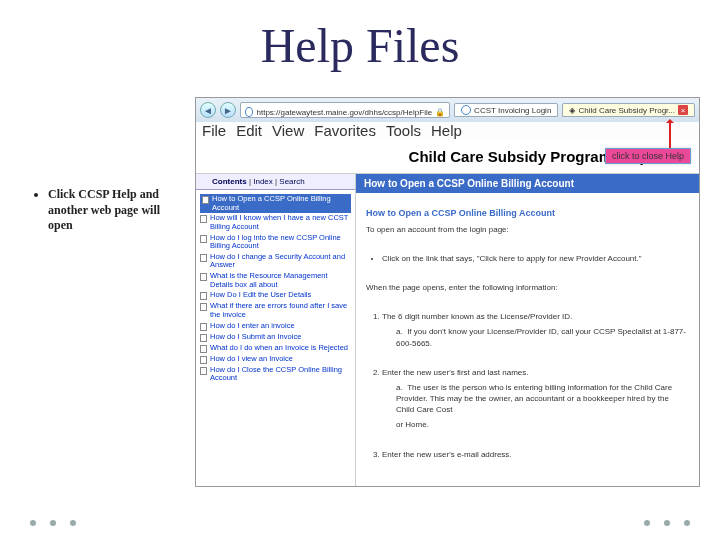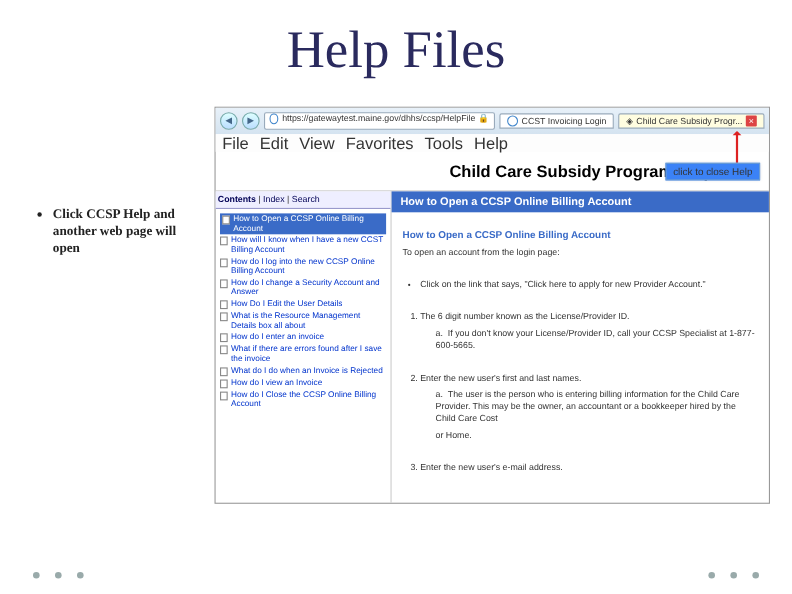--- a/index.html
+++ b/index.html
@@ -4,45 +4,45 @@
 <style>
   * { box-sizing: border-box; margin: 0; padding: 0; }
   body { width: 720px; height: 540px; background: #fff; font-family: Georgia, serif; position: relative; }
   .slide-title { font-size: 48px; color: #2a2a5e; text-align: center; margin-top: 18px; font-weight: normal; }
   .content-area { display: flex; margin-top: 24px; padding: 0 20px 0 30px; }
   .left-col { width: 165px; padding-top: 90px; padding-right: 10px; }
   .bullet { list-style: disc; margin-left: 18px; font-size: 12px; font-weight: bold; color: #222; line-height: 1.3; }
   .screenshot-col { flex: 1; border: 1px solid #999; background: #fff; position: relative; }
   .browser-chrome { background: linear-gradient(#e8f1f9,#d4e3f0); height: 24px; display: flex; align-items: center; font-family: 'Segoe UI', sans-serif; font-size: 9px; padding: 0 4px; gap: 4px; }
   .nav-btn { width: 16px; height: 16px; border-radius: 50%; border: 1px solid #7aa; background: linear-gradient(#dff,#bdf); display: inline-flex; align-items: center; justify-content: center; color: #468; font-size: 10px; }
-  .url-bar { flex: 1; height: 16px; background: #fff; border: 1px solid #9ab; border-radius: 2px; display: flex; align-items: flex-start; padding: 0 4px; gap: 3px; color: #333; font-size: 8px; overflow: hidden; }
+  .url-bar { flex: 1; height: 16px; background: #fff; border: 1px solid #9ab; border-radius: 2px; display: flex; align-items: flex-end; padding: 0 4px; gap: 3px; color: #333; font-size: 8px; overflow: hidden; }
   .tab { background: #fff; border: 1px solid #9ab; border-radius: 2px 2px 0 0; padding: 1px 6px; display: flex; align-items: center; gap: 3px; font-size: 8px; color: #333; }
   .tab.active { background: #fffde0; }
   .tab-close { width: 10px; height: 10px; background: #d44; color:#fff; font-size:8px; display:flex; align-items:center; justify-content:center; border-radius:1px; }
   .menu-bar { height: 16px; display: flex; align-items: center; gap: 10px; padding: 0 6px; font-family: 'Segoe UI', sans-serif; font-size: 15px; color: #333; background: #fdfdfd; }
   .page-header { padding: 10px 12px 8px; border-bottom: 1px solid #ccc; }
   .page-header h2 { font-family: Arial, sans-serif; font-size: 15px; font-weight: bold; color: #000; text-align: right; }
   .help-body { display: flex; font-family: Arial, sans-serif; font-size: 8px; color: #333; }
   .help-nav { width: 160px; border-right: 1px solid #ccc; }
-  .nav-tabs { background: #eef; padding: 3px 2px; border-bottom: 1px solid #99c; font-size: 8px; }
+  .nav-tabs { background: #eef; padding: 3px 16px; border-bottom: 1px solid #99c; font-size: 8px; }
   .nav-tabs span { color: #005; }
   .nav-tabs .active { font-weight: bold; }
   .nav-list { padding: 4px; }
   .nav-item { display: flex; align-items: flex-start; gap: 3px; padding: 1px 0; font-size: 7.5px; color: #03c; line-height: 1.15; }
   .nav-item.selected { background: #3a6bc7; color: #fff; padding: 1px 2px; }
   .doc-icon { width: 7px; height: 8px; border: 1px solid #888; background: #fff; flex-shrink: 0; margin-top: 1px; }
   .help-content { flex: 1; }
   .content-title-bar { background: #3a6bc7; color: #fff; padding: 4px 8px; font-size: 10px; font-weight: bold; }
   .content-body { padding: 8px 10px; font-size: 8px; color: #333; line-height: 1.4; }
   .content-body .subhead { color: #3a6bc7; font-weight: bold; font-size: 9px; margin: 6px 0 4px; }
   .content-body p { margin: 4px 0; }
   .content-body ul, .content-body ol { margin: 4px 0 4px 16px; }
   .content-body li { margin: 18px 0; }
   .content-body .sub { margin-left: 14px; }
-  .callout { position: absolute; top: 50px; right: 8px; background: #3b82f6; border: 1px solid #6a9cd4; padding: 2px 6px; font-family: Arial,sans-serif; font-size: 9px; color: #333; box-shadow: 0 0 3px rgba(0,0,0,.15); }
+  .callout { position: absolute; top: 50px; right: 8px; background: #ec4899; border: 1px solid #6a9cd4; padding: 2px 6px; font-family: Arial,sans-serif; font-size: 9px; color: #333; box-shadow: 0 0 3px rgba(0,0,0,.15); }
   .arrow { position: absolute; top: 22px; right: 28px; width: 2px; height: 28px; background: #d22; }
   .arrow::before { content:''; position:absolute; top:-5px; left:-3px; border:4px solid transparent; border-bottom-color:#d22; }
   .dots { position: absolute; bottom: 14px; display: flex; gap: 14px; }
   .dots.left { left: 30px; }
   .dots.right { right: 30px; }
   .dot { width: 6px; height: 6px; border-radius: 50%; background: #9aa; }
   .ie-icon { width:10px; height:10px; border:1px solid #48c; border-radius:50%; display:inline-block; position:relative; }
 </style>
 </head>
 <body>
@@ -111,33 +111,37 @@
           <div class="nav-item">
               <span class="doc-icon"></span>
               <span>How do I log into the new CCSP Online Billing Account</span>
             </div>
           <div class="nav-item">
               <span class="doc-icon"></span>
               <span>How do I change a Security Account and Answer</span>
             </div>
           <div class="nav-item">
               <span class="doc-icon"></span>
+              <span>What is the Resource Management Details box all about</span>
+            </div>
+          <div class="nav-item">
+              <span class="doc-icon"></span>
               <span>How Do I Edit the User Details</span>
             </div>
           <div class="nav-item">
               <span class="doc-icon"></span>
-              <span>What is the Resource Management Details box all about</span>
+              <span>What if there are errors found after I save the invoice</span>
             </div>
           <div class="nav-item">
               <span class="doc-icon"></span>
               <span>How do I enter an invoice</span>
             </div>
           <div class="nav-item">
               <span class="doc-icon"></span>
-              <span>What if there are errors found after I save the invoice</span>
+              <span>How do I Submit an Invoice</span>
             </div>
           <div class="nav-item">
               <span class="doc-icon"></span>
               <span>What do I do when an Invoice is Rejected</span>
             </div>
           <div class="nav-item">
               <span class="doc-icon"></span>
               <span>How do I view an Invoice</span>
             </div>
           <div class="nav-item">
@@ -148,20 +152,21 @@
       </div>
 
       <div class="help-content">
         <div class="content-title-bar">How to Open a CCSP Online Billing Account</div>
         <div class="content-body">
           <div class="subhead">How to Open a CCSP Online Billing Account</div>
           <p>To open an account from the login page:</p>
           <ul>
               <li>Click on the link that says, "Click here to apply for new Provider Account."</li>
             </ul>
+          <p>When the page opens, enter the following information:</p>
           <ol>
             <li><span>The 6 digit number known as the License/Provider ID.</span>
               <p class="sub">a. &nbsp;<span>If you don't know your License/Provider ID, call your CCSP Specialist at 1-877-600-5665.</span></p>
             </li>
             <li><span>Enter the new user's first and last names.</span>
               <p class="sub">a. &nbsp;<span>The user is the person who is entering billing information for the Child Care Provider. This may be the owner, an accountant or a bookkeeper hired by the Child Care Cost</span></p>
               <p class="sub">or Home.</p>
             </li>
             <li>Enter the new user's e-mail address.</li>
           </ol>

